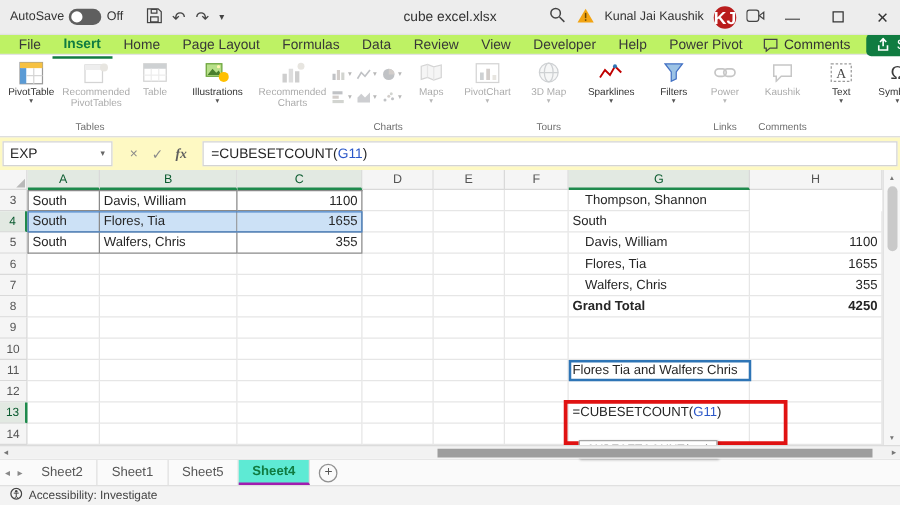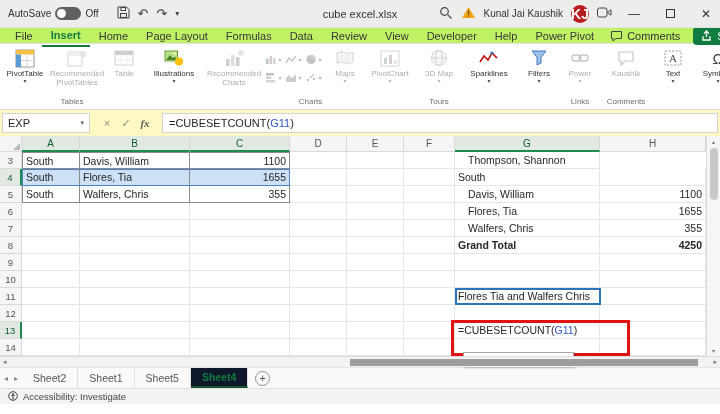--- a/index.html
+++ b/index.html
@@ -101,21 +101,21 @@
 
   
   .hscroll{height:11px;background:#f2f2f2;border-top:1px solid #dcdcdc;position:relative;
     display:flex;align-items:center;justify-content:space-between;padding:0 3px;
     font-size:7px;color:#777}
   .hthumb{position:absolute;left:350px;top:2px;width:348px;height:7px;background:#9d9d9d}
   .sheettabs{height:21px;background:#fafafa;display:flex;align-items:stretch;
     border-top:1px solid #e6e6e6;font-size:10.5px;color:#555}
   .tabnav{display:flex;align-items:center;padding:0 4px;gap:6px;color:#888;font-size:8px}
   .stab{padding:0 11px;display:flex;align-items:center;border-right:1px solid #e0e0e0}
-  .stab.active{background:#0f172a;color:#107c41;font-weight:bold;border-bottom:2px solid #14532d}
+  .stab.active{background:#5eead4;color:#107c41;font-weight:bold;border-bottom:2px solid #a21caf}
   .addsheet{width:15px;height:15px;border-radius:50%;border:1px solid #909090;margin:auto 7px;
     display:flex;align-items:center;justify-content:center;font-size:11px;color:#555;line-height:1}
   .statusbar{height:16px;background:#f3f3f3;border-top:1px solid #e0e0e0;display:flex;
     align-items:center;padding:0 8px;gap:5px;font-size:9.5px;color:#444}
 </style>
 </head>
 <body>
 
 <div class="titlebar">
   <div class="autosave">

